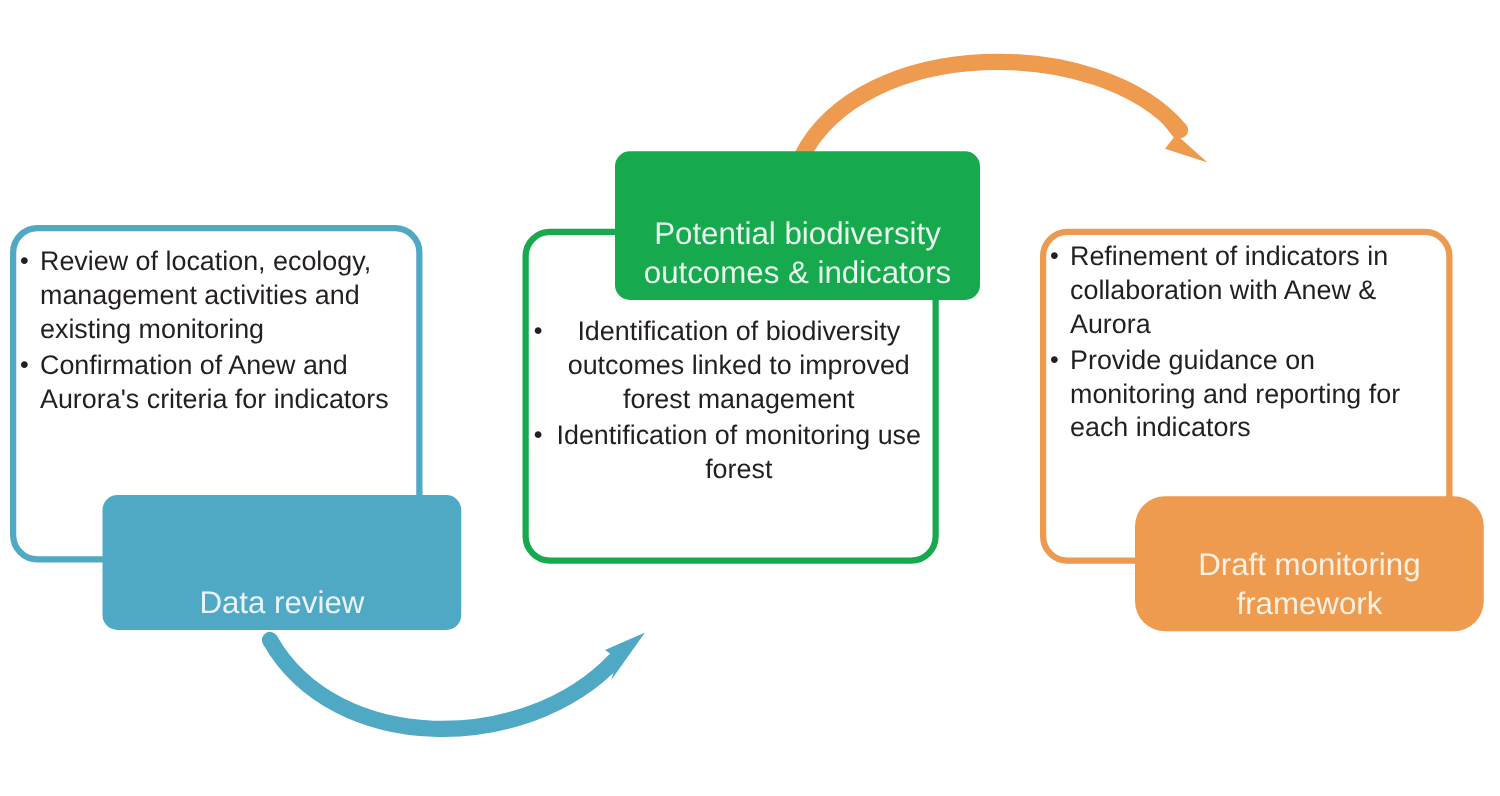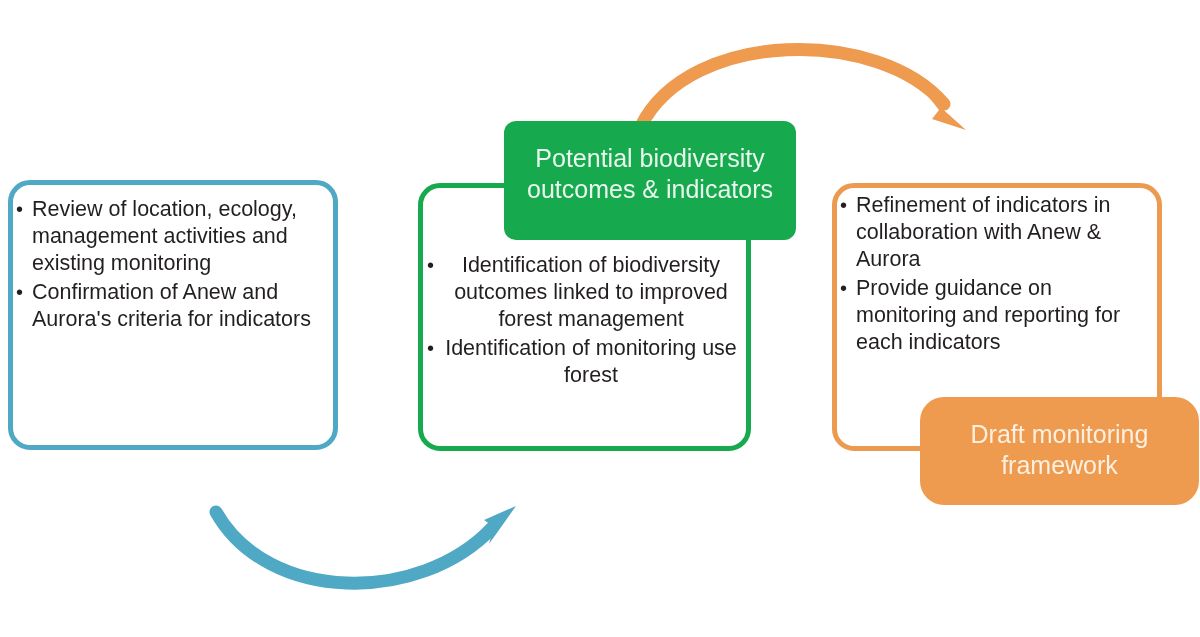--- a/index.html
+++ b/index.html
@@ -62,28 +62,27 @@
     line-height: 27px;
     color: #231f20;
   }
 
   
   .stage-box {
     position: absolute;
     box-sizing: border-box;
     border-radius: 12px;
     display: flex;
-    align-items: flex-start;
+    align-items: flex-end;
     justify-content: center;
     text-align: center;
     color: #eaf6fa;
     font-size: 25px;
     line-height: 31px;
-    padding: 22px 14px;
-    margin-left: 12px;
+    padding: 6px 14px;
   }
   .stage-box.blue   { background: #4FA9C4; color: #e8f4f9; }
   .stage-box.green  { background: #16A94D; color: #e9f7ee; }
   .stage-box.orange { background: #EE9A4F; color: #fdf0e0; }
 
   
   #detail-box-data-review      { left: 8px;   top: 180px; width: 330px; height: 270px; }
   #detail-text-data-review     { position: absolute; left: 16px;  top: 196px; width: 310px; }
 
   #detail-box-outcomes         { left: 418px; top: 183px; width: 333px; height: 268px; }
@@ -112,20 +111,23 @@
       <path d="M 641 126 C 690 28, 880 28, 944 104" fill="none" stroke="#EE9A4F" stroke-width="13" stroke-linecap="round"></path>
       <path d="M 966 130 L 932 119 L 939 110 L 928 96 Z" fill="#EE9A4F"></path>
     </g>
   </svg>
 
   <div class="detail-box blue" id="detail-box-data-review"></div>
   <ul class="bullet-list" id="detail-text-data-review">
     <li>Review of location, ecology, management activities and existing monitoring</li>
     <li>Confirmation of Anew and Aurora's criteria for indicators</li>
   </ul>
+  <div class="stage-box blue" id="stage-box-data-review">
+    <span>Data review</span>
+  </div>
 
   <div class="detail-box green" id="detail-box-outcomes"></div>
   <ul class="bullet-list" id="detail-text-outcomes">
     <li>Identification of biodiversity outcomes linked to improved forest management</li>
     <li>Identification of monitoring use forest</li>
   </ul>
   <div class="stage-box green" id="stage-box-outcomes">
     <span>Potential biodiversity outcomes &amp; indicators</span>
   </div>
 

